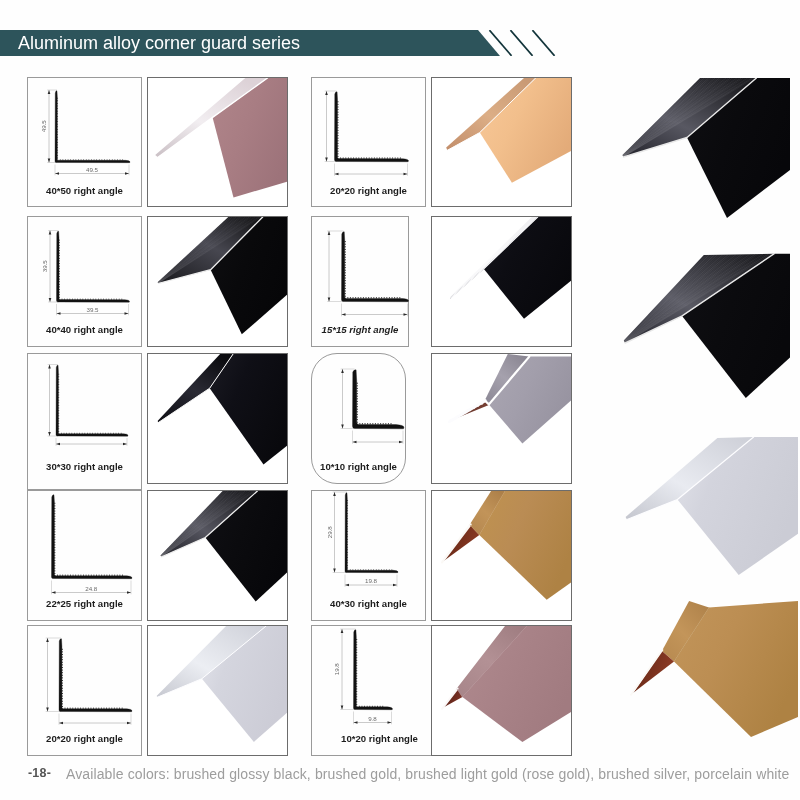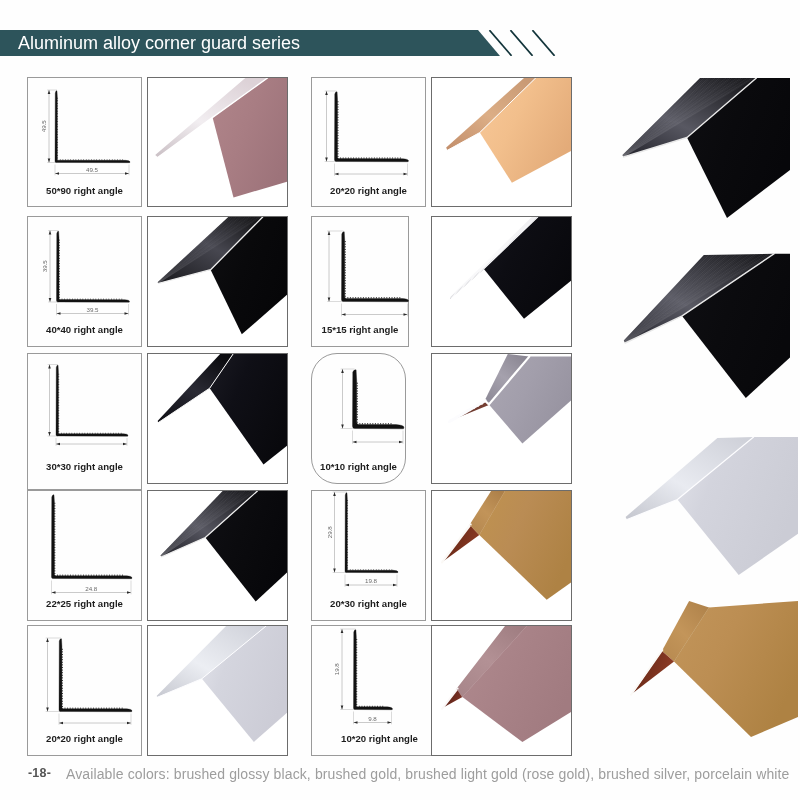--- a/index.html
+++ b/index.html
@@ -116,21 +116,21 @@
             <rect x="76.10" y="81.46" width="0.74" height="0.78"></rect>
             <rect x="78.70" y="81.46" width="0.74" height="0.78"></rect>
             <rect x="81.30" y="81.46" width="0.74" height="0.78"></rect>
             <rect x="83.90" y="81.46" width="0.74" height="0.78"></rect>
             <rect x="86.50" y="81.46" width="0.74" height="0.78"></rect>
             <rect x="89.10" y="81.46" width="0.74" height="0.78"></rect>
             <rect x="91.70" y="81.46" width="0.74" height="0.78"></rect>
             <rect x="94.30" y="81.46" width="0.74" height="0.78"></rect>
           </g>
         </svg>
-    <div class="plabel" style="top:107px;">50*90 right angle</div>
+    <div class="plabel" style="top:107px;">40*50 right angle</div>
   </div>
   <div class="photo" style="left:146.5px;top:76.5px;width:141.0px;height:130.5px;">
     <svg width="139" height="128.5" viewBox="0 0 139 128.5">
           <defs>
             <linearGradient id="tp0" x1="0.1" y1="1" x2="0.75" y2="0">
               <stop offset="0" stop-color="#cdc3c8"></stop>
               <stop offset="0.45" stop-color="#f2eef1"></stop>
               <stop offset="1" stop-color="#ddd2d7"></stop>
             </linearGradient>
             <linearGradient id="dp0" x1="0" y1="0" x2="1" y2="0.6">
@@ -600,21 +600,21 @@
               <stop offset="0" stop-color="#f8c898"></stop>
               <stop offset="0.45" stop-color="#f2bf8c"></stop>
               <stop offset="1" stop-color="#e3ab79"></stop>
             </linearGradient>
           </defs>
           <polygon points="47.8,54.5 103.6,0.0 141.8,0.0 141.8,71.4 79.9,104.7" fill="url(#dp5)"></polygon>
           <polygon points="15.3,72.3 47.8,54.5 103.6,0.0 92.0,0.0 14.2,69.4" fill="url(#tp5)"></polygon>
           <path d="M 15.3 72.3 L 47.8 54.5 L 103.6 0.0" fill="none" stroke="#ffffff" stroke-width="1" stroke-linejoin="round" stroke-linecap="round"></path>
         </svg>
   </div>
-  <div class="drawing" style="left:311.0px;top:216.0px;width:98px;height:130.5px;">
+  <div class="drawing" style="left:311.0px;top:216.0px;width:98px;height:130.5px;font-style:italic;">
     <svg class="dwg" width="115" height="130.5" viewBox="0 0 115 130.5">
           <line class="dl" x1="17.00" y1="14.00" x2="17.00" y2="84.50"></line>
           <line class="ex" x1="15.20" y1="14.00" x2="31.50" y2="14.00"></line>
           <line class="ex" x1="15.20" y1="84.50" x2="31.50" y2="84.50"></line>
           <polygon class="ar" points="17.00,14.00 15.70,18.00 18.30,18.00"></polygon>
           <polygon class="ar" points="17.00,84.50 15.70,80.50 18.30,80.50"></polygon>
           <line class="dl" x1="29.50" y1="97.50" x2="95.50" y2="97.50"></line>
           <line class="ex" x1="29.50" y1="86.50" x2="29.50" y2="99.30"></line>
           <line class="ex" x1="95.50" y1="86.50" x2="95.50" y2="99.30"></line>
           <polygon class="ar" points="29.50,97.50 33.50,96.20 33.50,98.80"></polygon>
@@ -824,21 +824,21 @@
             <rect x="61.30" y="78.46" width="0.74" height="0.78"></rect>
             <rect x="63.90" y="78.46" width="0.74" height="0.78"></rect>
             <rect x="66.50" y="78.46" width="0.74" height="0.78"></rect>
             <rect x="69.10" y="78.46" width="0.74" height="0.78"></rect>
             <rect x="71.70" y="78.46" width="0.74" height="0.78"></rect>
             <rect x="74.30" y="78.46" width="0.74" height="0.78"></rect>
             <rect x="76.90" y="78.46" width="0.74" height="0.78"></rect>
             <rect x="79.50" y="78.46" width="0.74" height="0.78"></rect>
           </g>
         </svg>
-    <div class="plabel" style="top:107px;">20*30 right angle</div>
+    <div class="plabel" style="top:107px;">40*30 right angle</div>
   </div>
   <div class="photo" style="left:430.5px;top:490.0px;width:141.0px;height:130.5px;">
     <svg width="139" height="128.5" viewBox="0 0 139 128.5">
           <defs>
             <linearGradient id="tp8" x1="0.1" y1="1" x2="0.85" y2="0">
               <stop offset="0" stop-color="#b4874f"></stop>
               <stop offset="0.5" stop-color="#c29459"></stop>
               <stop offset="1" stop-color="#ad8049"></stop>
             </linearGradient>
             <linearGradient id="dp8" x1="0" y1="0" x2="1" y2="0.5">

